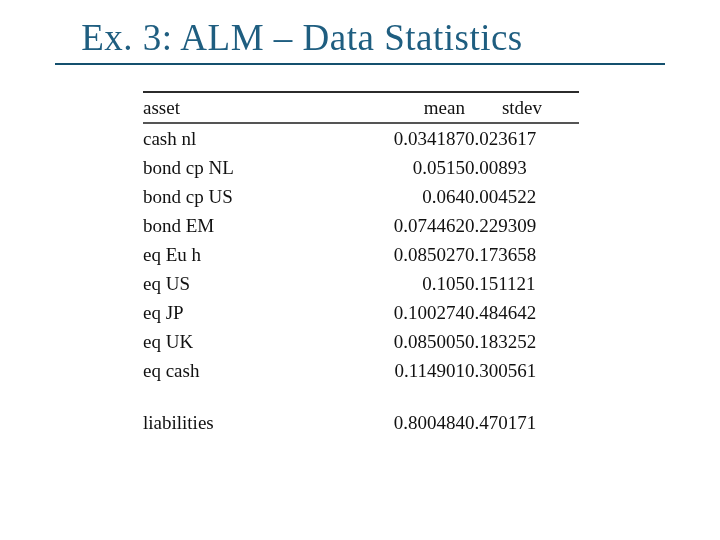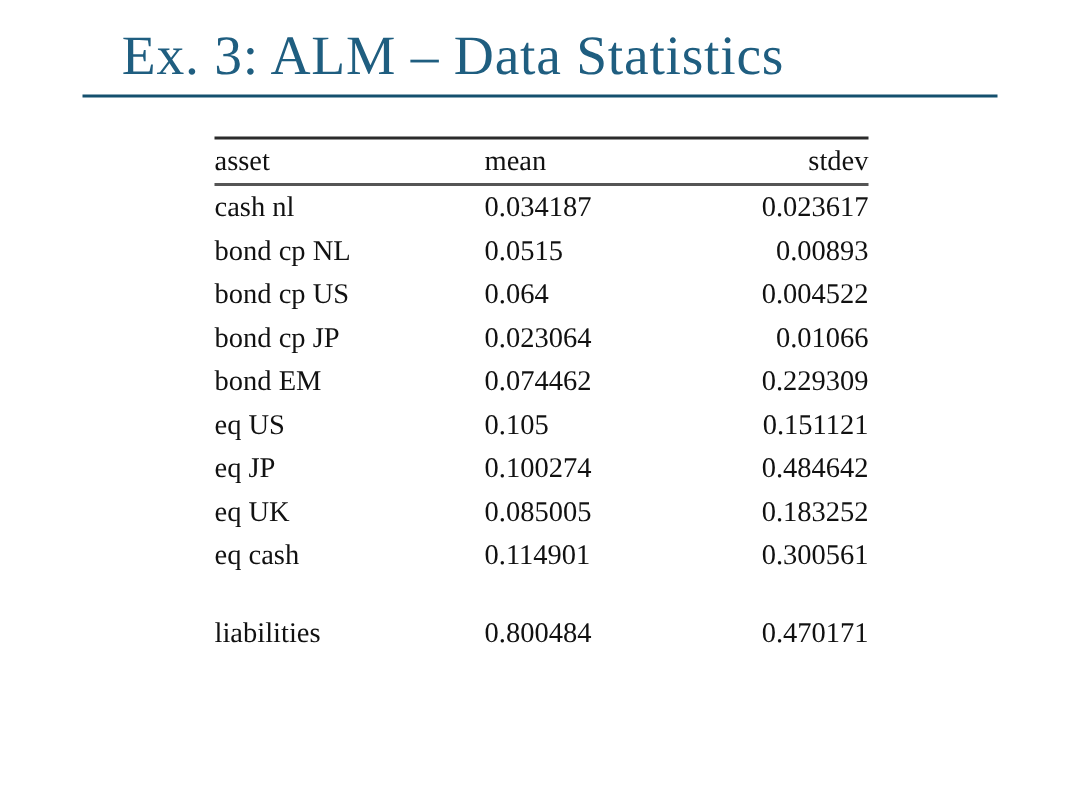--- a/index.html
+++ b/index.html
@@ -71,25 +71,24 @@
   }
   col.c-asset { width: 180px; }
   col.c-mean  { width: 142px; }
   col.c-stdev { width: 114px; }
 
   th.h-asset, td.v-asset {
     text-align: left;
     padding-left: 6px;
   }
   th.h-mean, td.v-mean {
-    text-align: left;
+    text-align: right;
     padding-right: 6px;
   }
   th.h-stdev, td.v-stdev {
-    text-align: right;
     padding-right: 1px;
   }
   tr.spacer-row td {
     height: 23px;
     line-height: 23px;
   }
 </style>
 </head>
 <body>
 
@@ -133,28 +132,28 @@
           <td class="v-asset">bond cp NL</td>
           <td class="v-mean">0.0515</td>
           <td class="v-stdev">0.00893</td>
         </tr>
         <tr>
           <td class="v-asset">bond cp US</td>
           <td class="v-mean">0.064</td>
           <td class="v-stdev">0.004522</td>
         </tr>
         <tr>
-          <td class="v-asset">bond cp JP</td>
-          <td class="v-mean">0.023064</td>
-          <td class="v-stdev">0.01066</td>
-        </tr>
-        <tr>
           <td class="v-asset">bond EM</td>
           <td class="v-mean">0.074462</td>
           <td class="v-stdev">0.229309</td>
+        </tr>
+        <tr>
+          <td class="v-asset">eq Eu h</td>
+          <td class="v-mean">0.085027</td>
+          <td class="v-stdev">0.173658</td>
         </tr>
         <tr>
           <td class="v-asset">eq US</td>
           <td class="v-mean">0.105</td>
           <td class="v-stdev">0.151121</td>
         </tr>
         <tr>
           <td class="v-asset">eq JP</td>
           <td class="v-mean">0.100274</td>
           <td class="v-stdev">0.484642</td>

